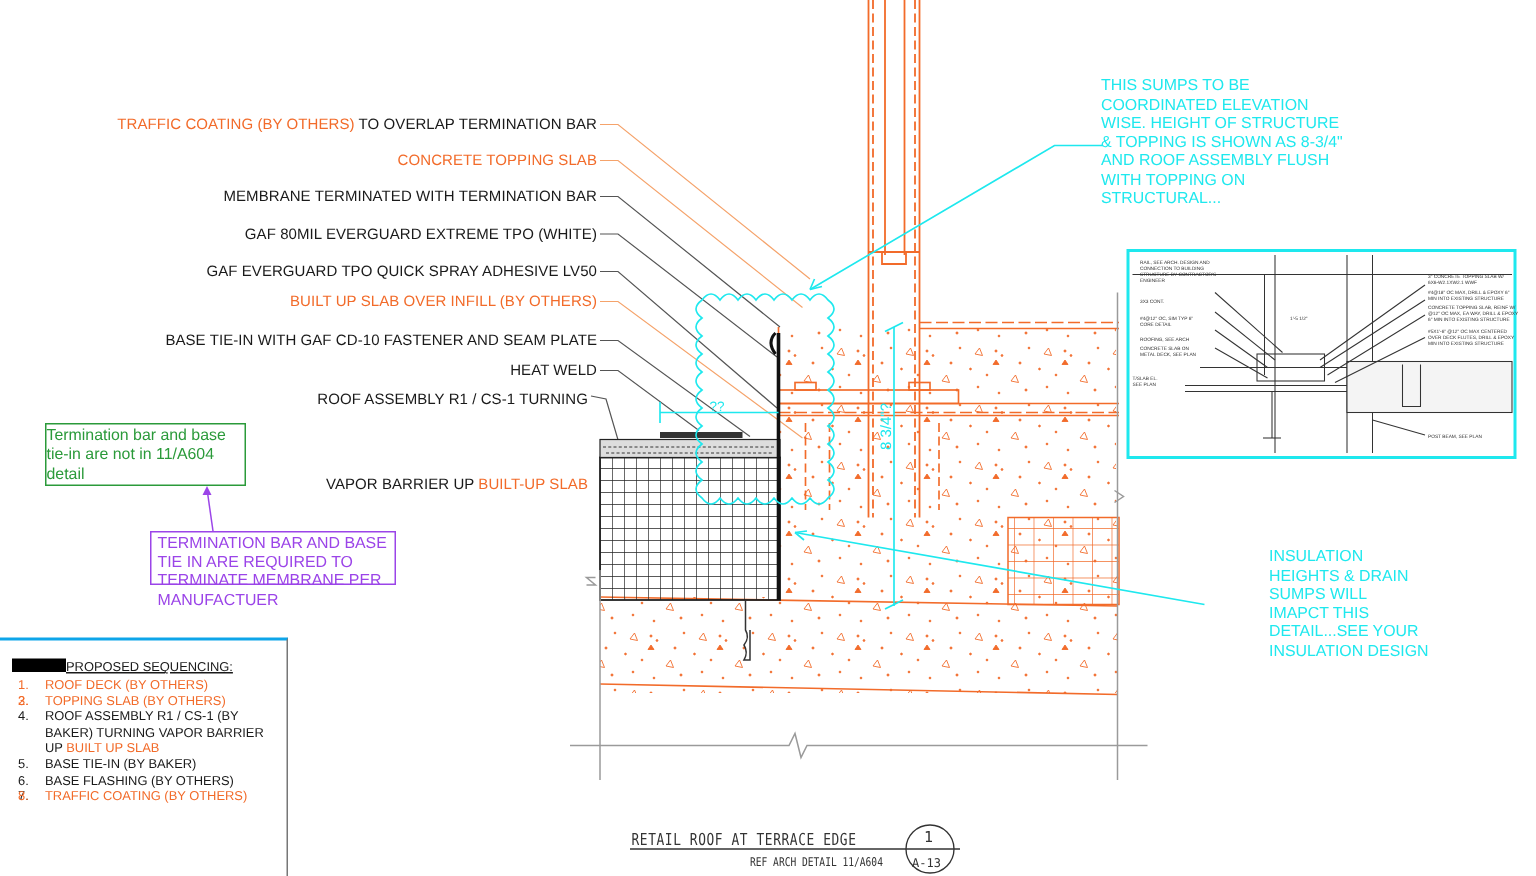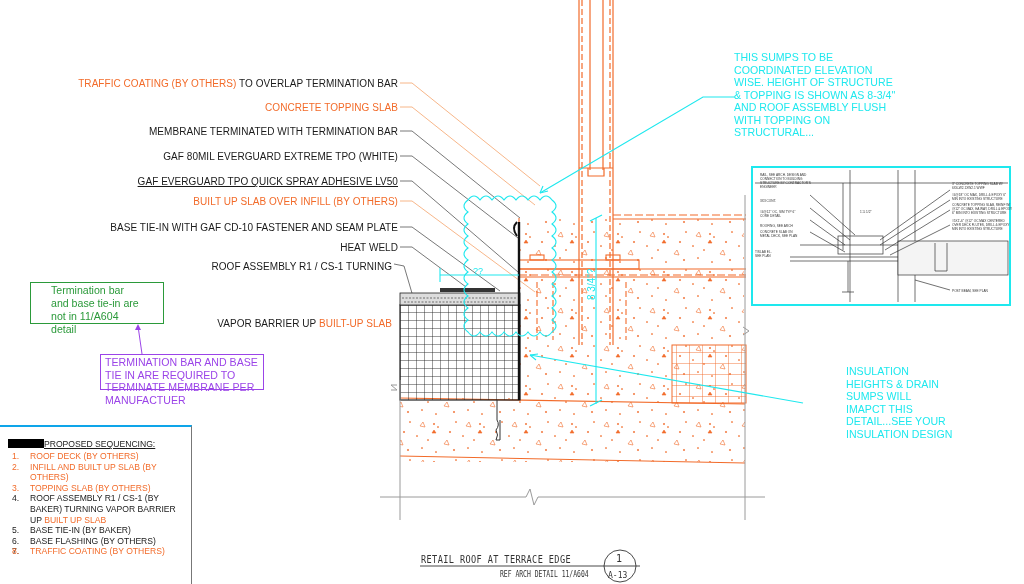--- a/index.html
+++ b/index.html
@@ -1,21 +1,21 @@
 <!DOCTYPE html>
 <html><head>
 <meta charset="utf-8">
 <style>
   html,body{margin:0;padding:0;background:#ffffff;}
   body{width:1024px;height:584px;position:relative;overflow:hidden;font-family:"Liberation Sans",sans-serif;}
   .lbl{position:absolute;font-size:10px;white-space:nowrap;text-align:right;color:#1a1a1a;letter-spacing:0.05px;}
   .or{color:#f26b2a;}
   .bk{color:#1a1a1a;}
   .cy{position:absolute;color:#1ee8ee;font-size:10.6px;line-height:12.5px;}
-  .note-green{position:absolute;left:30px;top:282px;width:134px;height:42px;border:1.2px solid #2b9a3a;color:#2b9a3a;font-size:10.6px;line-height:13px;padding:1px 20px;box-sizing:border-box;}
+  .note-green{position:absolute;left:30px;top:282px;width:134px;height:42px;border:1.2px solid #2b9a3a;color:#2b9a3a;font-size:10.6px;line-height:13px;padding:1px 0;box-sizing:border-box;}
   .note-purple{position:absolute;left:100px;top:354px;width:164px;height:36px;border:1.2px solid #9b44e8;color:#9b44e8;font-size:10.6px;line-height:12.5px;padding:1px 4px;box-sizing:border-box;}
   .seq{position:absolute;left:0;top:425px;width:191px;height:159px;border-right:1px solid #777;border-top:2px solid #0ea5e9;font-size:8.6px;line-height:10.6px;}
   .seq-title{position:absolute;left:8px;top:12px;}
   .seq-redact{display:inline-block;width:36px;height:9px;background:#000;vertical-align:-1px;}
   .seq-title span.t{text-decoration:underline;color:#1a1a1a;}
   .seq ol{list-style:none;margin:0;padding:0;position:absolute;left:8px;top:24px;width:180px;}
   .seq li{position:relative;padding-left:22px;}
   .seq li .n{position:absolute;left:4px;top:0;}
   svg{position:absolute;left:0;top:0;}
 </style>
@@ -188,21 +188,21 @@
   <g fill="none" stroke="#333" stroke-width="0.9">
     <line x1="420" y1="566" x2="640" y2="566"></line>
     <circle cx="620" cy="566" r="16"></circle>
   </g>
 </svg>
 
 <div class="lbl" style="right:626px;top:78px;"><span class="or">TRAFFIC COATING (BY OTHERS)</span><span class="bk"> TO OVERLAP TERMINATION BAR</span></div>
 <div class="lbl or" style="right:626px;top:102px;">CONCRETE TOPPING SLAB</div>
 <div class="lbl" style="right:626px;top:126px;margin-left:13px;">MEMBRANE TERMINATED WITH TERMINATION BAR</div>
 <div class="lbl" style="right:626px;top:151px;">GAF 80MIL EVERGUARD EXTREME TPO (WHITE)</div>
-<div class="lbl" style="right:626px;top:176px;text-decoration:underline;">GAF EVERGUARD TPO QUICK SPRAY ADHESIVE LV50</div>
+<div class="lbl" style="right:626px;top:176px;">GAF EVERGUARD TPO QUICK SPRAY ADHESIVE LV50</div>
 <div class="lbl or" style="right:626px;top:196px;">BUILT UP SLAB OVER INFILL (BY OTHERS)</div>
 <div class="lbl" style="right:626px;top:222px;">BASE TIE-IN WITH GAF CD-10 FASTENER AND SEAM PLATE</div>
 <div class="lbl" style="right:626px;top:242px;">HEAT WELD</div>
 <div class="lbl" style="right:632px;top:261px;">ROOF ASSEMBLY R1 / CS-1 TURNING</div>
 <div class="lbl" style="right:632px;top:272px;margin-top:46px;"><span class="bk">VAPOR BARRIER UP </span><span class="or">BUILT-UP SLAB</span></div>
 
 <div class="note-green">Termination bar and base tie-in are not in 11/A604 detail</div>
 <svg width="1024" height="584" style="pointer-events:none">
   <line x1="142" y1="354" x2="138" y2="326" stroke="#9b44e8" stroke-width="1"></line>
   <path d="M138 324 l-3 6 h6 z" fill="#9b44e8"></path>
@@ -227,21 +227,21 @@
   <div>INSULATION DESIGN</div>
 </div>
 
 <div style="position:absolute;left:586px;top:300px;transform:rotate(-90deg);transform-origin:left top;color:#1ee8ee;font-size:10px;">8 3/4"?</div>
 <div style="position:absolute;left:473px;top:266px;color:#1ee8ee;font-size:9px;">??</div>
 
 <div class="seq">
   <div class="seq-title"><span class="seq-redact"></span><span class="t">PROPOSED SEQUENCING:</span></div>
   <ol>
     <li class="or"><span class="n">1.</span><span>ROOF DECK (BY OTHERS)</span></li>
-    <li class="or"><span class="n">2.</span><span>INFILL AND BUILT UP SLAB (BY OTHERS)</span></li>
+    <li class="or"><span class="n">2.</span></li>
     <li class="or"><span class="n">3.</span><span>TOPPING SLAB (BY OTHERS)</span></li>
     <li class="bk"><span class="n">4.</span><span>ROOF ASSEMBLY R1 / CS-1 (BY BAKER) TURNING VAPOR BARRIER UP </span><span class="or">BUILT UP SLAB</span></li>
     <li class="bk"><span class="n">5.</span><span>BASE TIE-IN (BY BAKER)</span></li>
     <li class="bk"><span class="n">6.</span><span>BASE FLASHING (BY OTHERS)</span></li>
     <li class="bk"><span class="n">7.</span></li>
     <li class="or"><span class="n">8.</span><span>TRAFFIC COATING (BY OTHERS)</span></li>
   </ol>
 </div>
 
 <div style="position:absolute;left:421px;top:553px;font-family:'DejaVu Sans Mono',monospace;font-size:11px;color:#333;letter-spacing:0.5px;transform:scaleX(0.78);transform-origin:left top;">RETAIL ROOF AT TERRACE EDGE</div>

